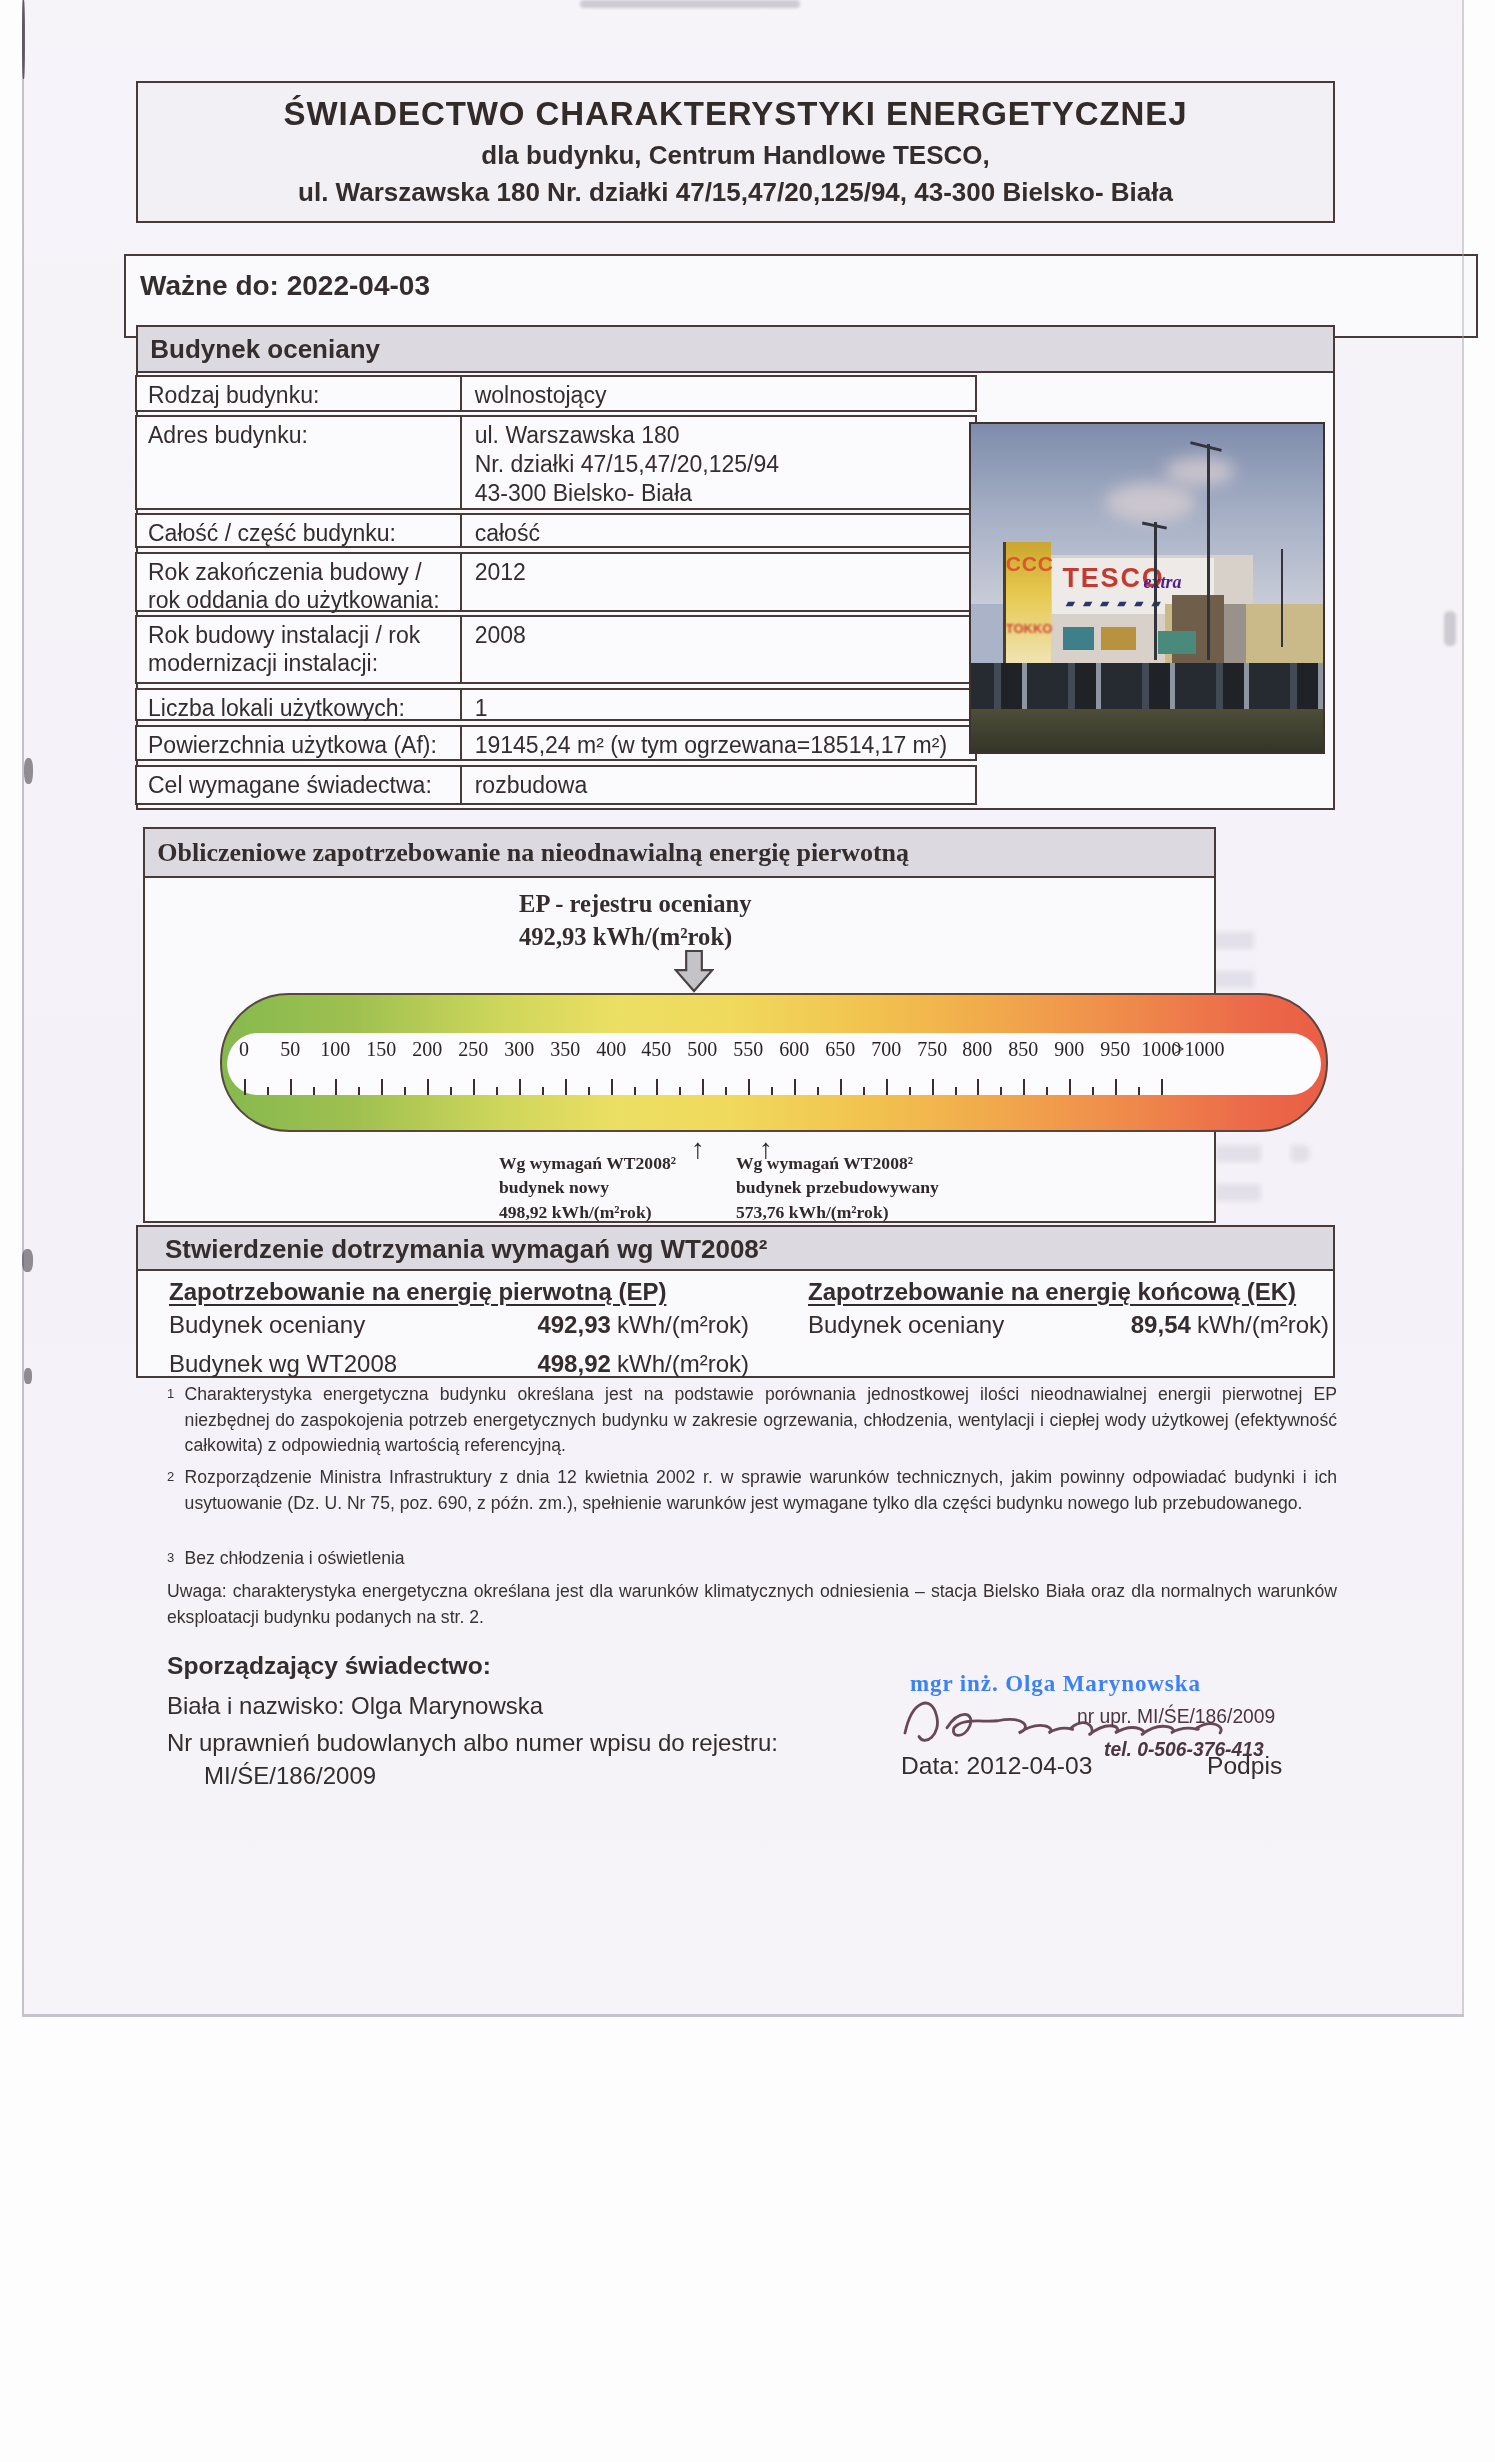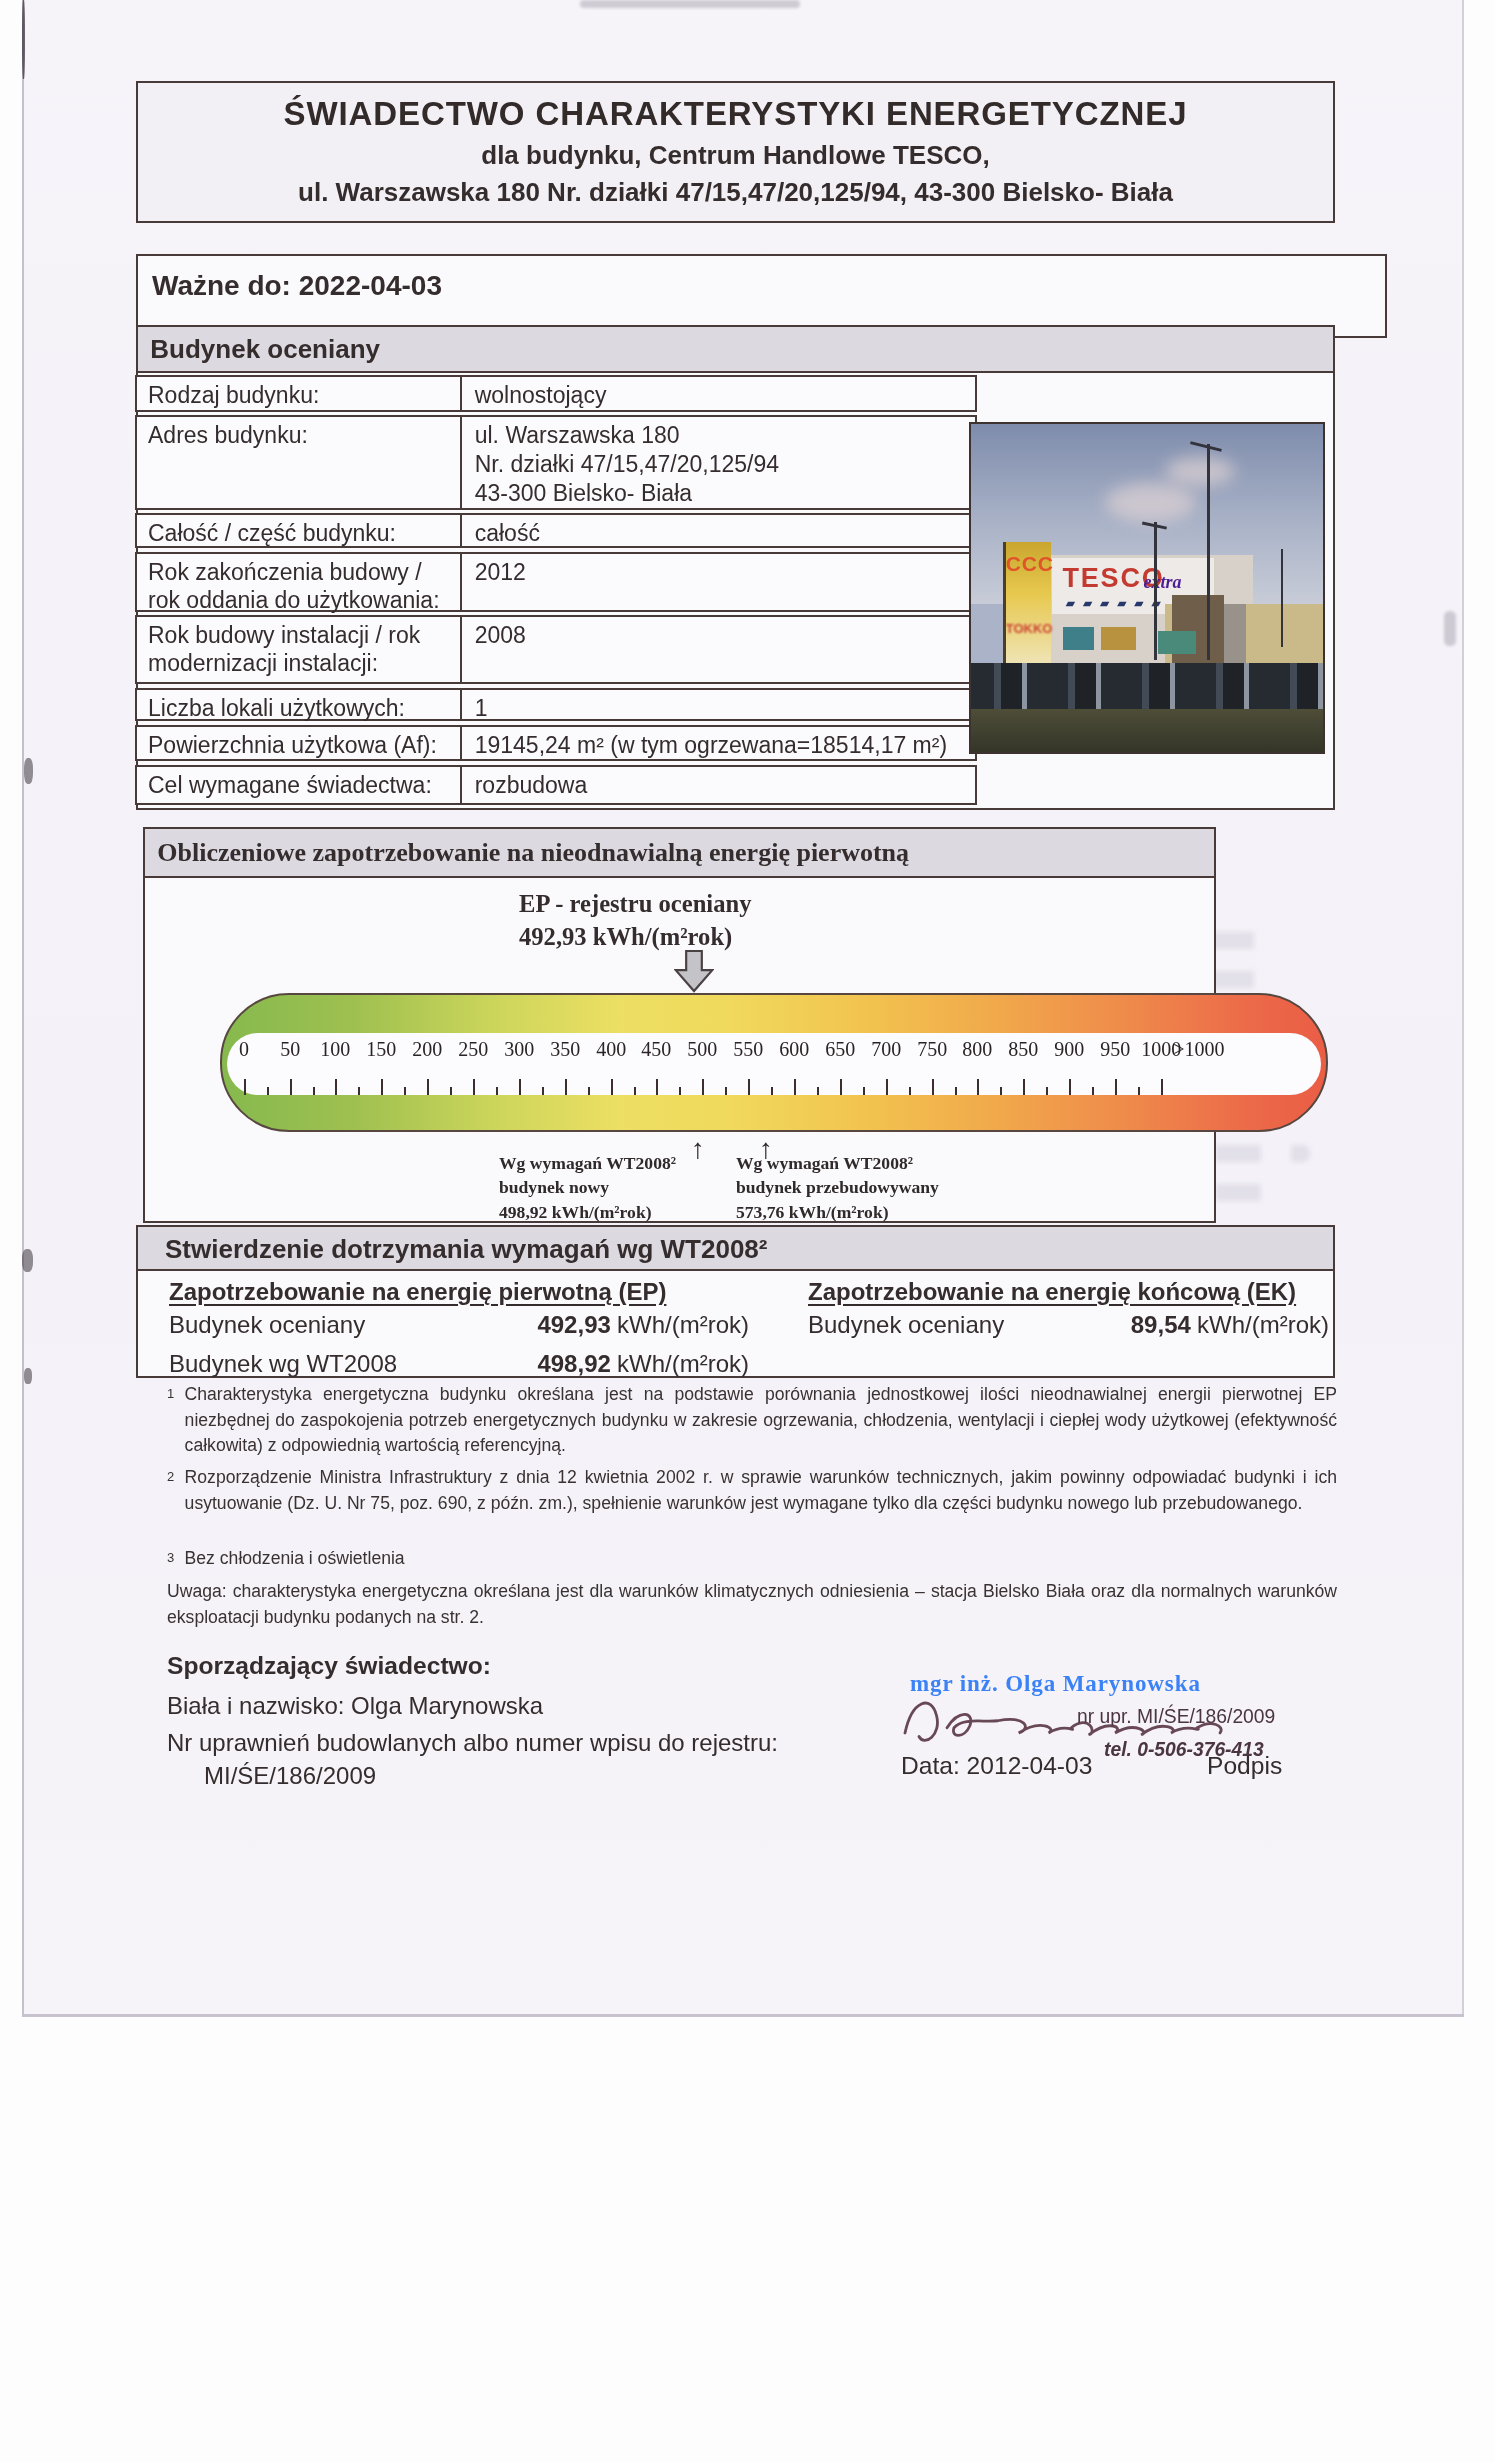--- a/index.html
+++ b/index.html
@@ -15,21 +15,21 @@
   .bar{position:absolute;left:0;right:0;top:0;background:#dcd9e1;border-bottom:2.6px solid #473a38;
        font-weight:bold;box-sizing:border-box;}
 
   
   .hdr{left:136px;top:81px;width:1199px;height:142px;background:#f3f0f5;text-align:center;}
   .hdr .l1{font-size:33px;font-weight:bold;letter-spacing:0.9px;margin-top:12.3px;color:#332a2a;}
   .hdr .l2{font-size:26px;font-weight:bold;margin-top:7px;}
   .hdr .l3{font-size:26px;font-weight:bold;margin-top:5.3px;}
 
   
-  .valid{left:136px;top:254px;width:1251px;height:84px;}
+  .valid{left:124px;top:254px;width:1354px;height:84px;}
   .valid .t{font-size:28px;font-weight:bold;margin:14px 0 0 14px;}
 
   
   .bsec{left:136px;top:325px;width:1199px;height:485px;}
   .bsec .bar{height:46px;font-size:26px;padding:7px 0 0 12.3px;}
   .trow{position:absolute;left:-2.6px;display:flex;width:842px;border:2.6px solid #473a38;
         background:#fbfafd;box-sizing:border-box;font-size:23px;}
   .trow .lab{width:325px;border-right:2.6px solid #473a38;padding:4.4px 7px 0 10.6px;box-sizing:border-box;
              white-space:pre-line;line-height:1.22;}
   .trow .val{flex:1;padding:4.4px 7px 0 12.3px;white-space:pre-line;line-height:1.25;}

